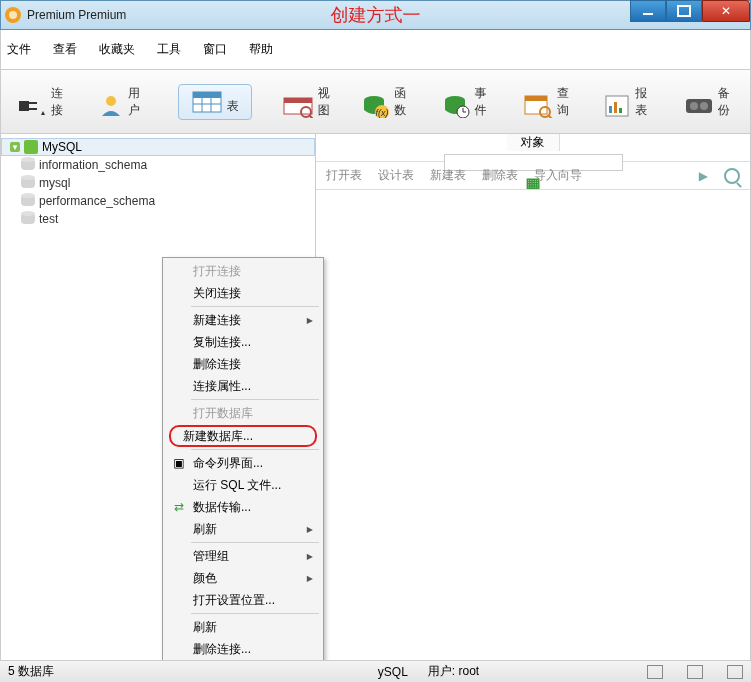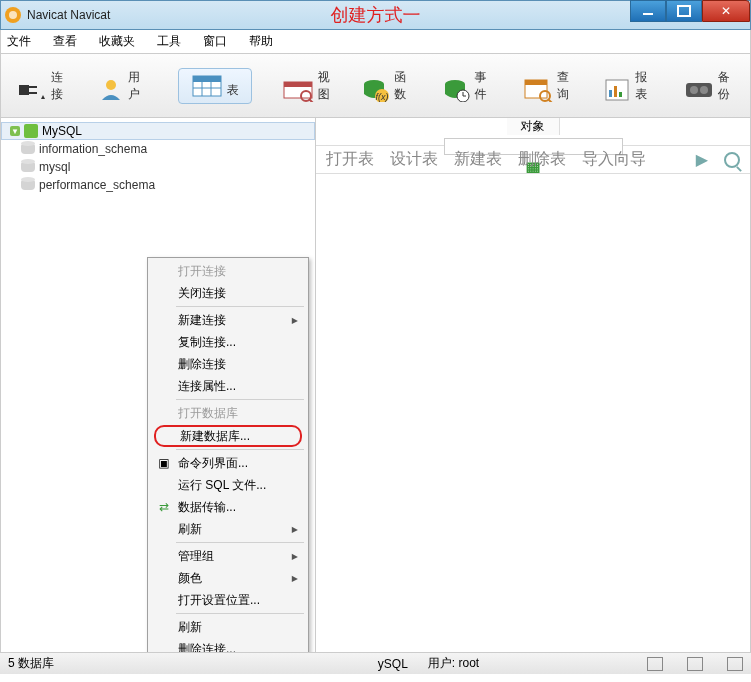--- a/index.html
+++ b/index.html
@@ -11,21 +11,21 @@
 .title-text { font-size:12px; color:#222; }
 .annotation { position:absolute; left:50%; transform:translateX(-50%); font-size:18px; color:#e02020; font-weight:normal; }
 .win-buttons { position:absolute; right:0; top:-1px; display:flex; }
 .win-btn { width:36px; height:22px; display:flex; align-items:center; justify-content:center; font-size:12px; color:#fff; }
 .win-min,.win-max { background:linear-gradient(#4aa0dc,#1f6fb5); border:1px solid #2a6a9a; }
 .win-close { width:48px; background:linear-gradient(#e56a5a,#c13020); border:1px solid #8a2010; border-top-right-radius:4px; }
 .win-min::before { content:""; width:10px; height:2px; background:#fff; margin-top:6px; }
 .win-max::before { content:""; width:10px; height:8px; border:2px solid #fff; }
 .win-close::before { content:"✕"; font-size:12px; }
 
-.menubar { height:24px; background:#fff; border:1px solid #ccc; border-top:none; display:flex; align-items:center; padding:0 6px; font-size:12px; }
+.menubar { height:40px; background:#fff; border:1px solid #ccc; border-top:none; display:flex; align-items:center; padding:0 6px; font-size:12px; }
 .menubar span { margin-right:22px; cursor:default; }
 
 .toolbar { height:64px; background:linear-gradient(#fcfcfc,#eaeaea); border:1px solid #ccc; border-top:none; display:flex; align-items:center; padding:0 16px; gap:30px; }
 .tool { display:flex; flex-direction:row; align-items:flex-end; font-size:12px; color:#333; cursor:default; gap:4px; }
 .tool.active { background:linear-gradient(#eef6ff,#dceaf7); border:1px solid #9cc1e0; border-radius:4px; padding:4px 12px; margin:-4px 0; }
 .tool .ico { width:32px; height:26px; display:flex; align-items:center; justify-content:center; }
 
 .body-split { display:flex; height:calc(100% - 30px - 24px - 64px - 22px); border:1px solid #ccc; border-top:none; }
 .tree { width:315px; border-right:1px solid #ccc; background:#fff; padding:4px 0; font-size:12px; overflow:hidden; }
 .tree-item { display:flex; align-items:center; height:18px; padding-left:8px; gap:4px; }
@@ -34,46 +34,46 @@
 .db-ico { width:14px; height:10px; background:#d4d4d4; border-radius:2px 2px 4px 4px; position:relative; display:inline-block; }
 .db-ico::before { content:""; position:absolute; left:0; top:-3px; width:14px; height:5px; background:#e0e0e0; border-radius:50%; }
 .expand { width:10px; height:10px; background:#7fc050; color:#fff; font-size:9px; display:flex; align-items:center; justify-content:center; border-radius:2px; }
 .conn-ico { width:14px; height:14px; background:#6fbf3f; border-radius:2px; display:inline-block; position:relative; }
 
 .right { flex:1; display:flex; flex-direction:column; }
 .obj-row { height:28px; display:flex; align-items:center; border-bottom:1px solid #ddd;flex-direction:column; }
 .obj-tab { padding:0 14px; height:100%; display:flex; align-items:center; font-size:12px; border-right:1px solid #ddd; background:#fafafa; }
 .obj-search { flex:1; margin:3px 6px; height:20px; border:1px solid #ccc; }
 .obj-newtab { width:24px; display:flex; align-items:center; justify-content:center; color:#3a9a3a; font-size:16px; font-weight:bold; }
-.action-row { height:28px; display:flex; align-items:center; gap:16px; padding:0 10px; border-bottom:1px solid #ddd; font-size:16px; color:#888; }
+.action-row { height:28px; display:flex; align-items:center; gap:16px; padding:0 10px; border-bottom:1px solid #ddd; font-size:12px; color:#888; }
 .action-row .sep { flex:1; }
 .action-row .search { width:16px; height:16px; border:2px solid #7aa; border-radius:50%; position:relative; }
 .action-row .search::after { content:""; position:absolute; right:-4px; bottom:-4px; width:6px; height:2px; background:#7aa; transform:rotate(45deg); }
 .content { flex:1; background:#fff; }
 
-.context { position:absolute; left:147px; top:257px; width:162px; background:#f4f4f4; border:1px solid #a0a0a0; box-shadow:2px 2px 4px rgba(0,0,0,.25); font-size:12px; padding:2px; }
+.context { position:absolute; left:162px; top:257px; width:162px; background:#f4f4f4; border:1px solid #a0a0a0; box-shadow:2px 2px 4px rgba(0,0,0,.25); font-size:12px; padding:2px; }
 .context .row { display:flex; align-items:center; height:22px; padding-left:28px; position:relative; cursor:default; }
 .context .row.disabled { color:#9a9a9a; }
 .context .row.arrow::after { content:"▶"; position:absolute; right:8px; font-size:8px; color:#555; }
-.context .row.highlight-red { border:2px solid #e02020; border-radius:10px; margin:1px 4px; padding-left:24px; }
+.context .row.highlight-red { border:2px solid #e02020; border-radius:10px; margin:1px 4px; padding-left:12px; }
 .context hr { border:none; border-top:1px solid #d0d0d0; margin:2px 2px 2px 26px; }
 .context .row .ri { position:absolute; left:6px; width:16px; height:16px; display:flex; align-items:center; justify-content:center; }
 
-.status { position:absolute; bottom:8px; left:0; right:0; height:22px; background:linear-gradient(#f4f4f4,#e4e4e4); border-top:1px solid #ccc; display:flex; align-items:center; font-size:12px; padding:0 8px; gap:20px; }
+.status { position:absolute; bottom:0; left:0; right:0; height:22px; background:linear-gradient(#f4f4f4,#e4e4e4); border-top:1px solid #ccc; display:flex; align-items:center; font-size:12px; padding:0 8px; gap:20px; }
 .status .spacer { flex:1; }
 .status .view-ico { width:16px; height:14px; border:1px solid #888; display:inline-block; margin-left:4px; }
 
 svg { display:block; }
 </style>
 </head>
 <body>
 
 <div class="titlebar">
   <span class="app-icon"></span>
-  <span class="title-text">Navicat Navicat</span>
+  <span class="title-text">Premium Premium</span>
   <span class="annotation">创建方式一</span>
   <div class="win-buttons">
     <div class="win-btn win-min"></div>
     <div class="win-btn win-max"></div>
     <div class="win-btn win-close"></div>
   </div>
 </div>
 
 <div class="menubar">
   <span>文件</span>
@@ -196,20 +196,24 @@
         <span class="db-ico"></span>
         <span>information_schema</span>
       </div>
     <div class="tree-item child">
         <span class="db-ico"></span>
         <span>mysql</span>
       </div>
     <div class="tree-item child">
         <span class="db-ico"></span>
         <span>performance_schema</span>
+      </div>
+    <div class="tree-item child">
+        <span class="db-ico"></span>
+        <span>test</span>
       </div>
   </div>
   <div class="right">
     <div class="obj-row">
       <div class="obj-tab">
           <span>对象</span>
         </div>
       <input class="obj-search" style="">
       <div class="obj-newtab">▦</div>
     </div>

